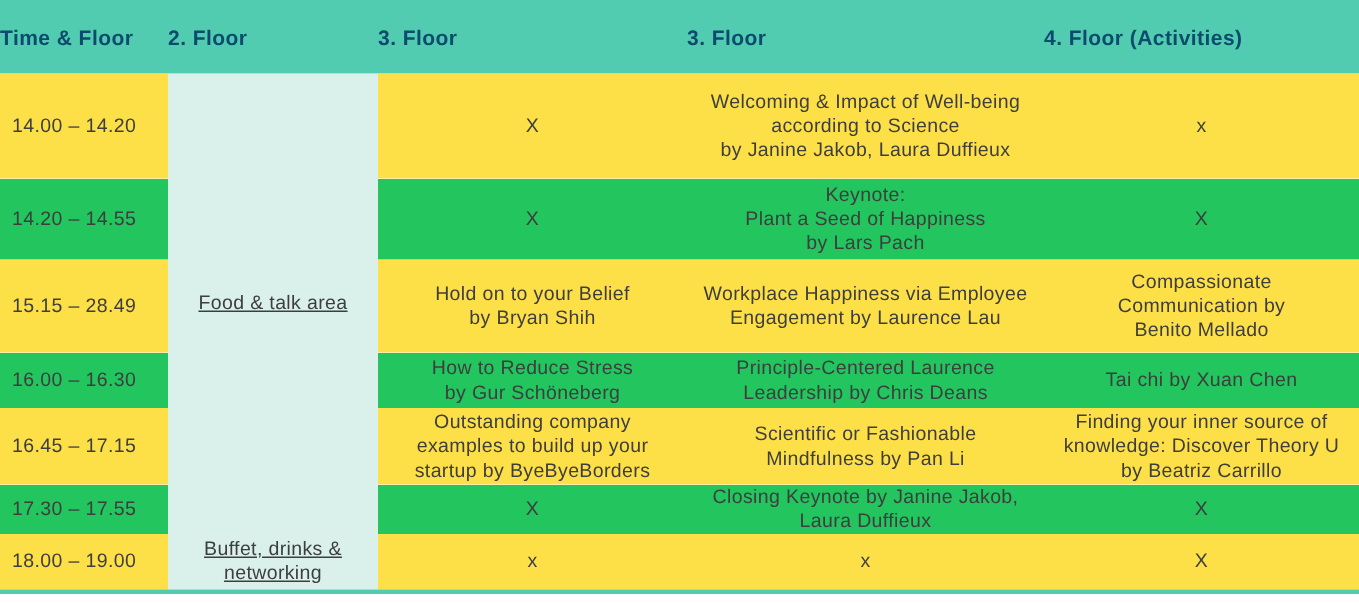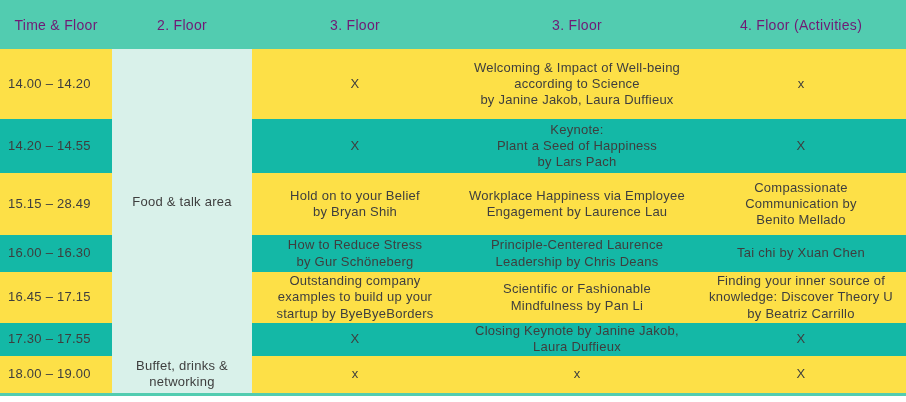--- a/index.html
+++ b/index.html
@@ -16,38 +16,38 @@
     width: 906px;
   }
   table.schedule th, table.schedule td {
     padding: 0;
     margin: 0;
     vertical-align: middle;
     overflow: hidden;
   }
   thead th {
     background: #52ccb0;
-    color: #701a75;
-    font-weight: normal;
+    color: #0c4a6e;
+    font-weight: bold;
     font-size: 14px;
     letter-spacing: 0.3px;
-    text-align: center;
+    text-align: left;
     height: 49px;
   }
   tbody td {
     font-size: 13px;
     color: #3e3e3e;
     letter-spacing: 0.25px;
     text-align: center;
     white-space: pre-line;
     line-height: 1.25;
   }
   tbody tr.mint > td { background: #fde047; }
-  tbody tr.white > td { background: #14b8a6; }
-  tbody td.floor2 { background: #d9f1ea !important; }
+  tbody tr.white > td { background: #22c55e; }
+  tbody td.floor2 { background: #d9f1ea !important; text-decoration: underline; }
   tbody td.time {
     text-align: left;
     padding-left: 8px;
     white-space: nowrap;
   }
   tr.rh0 { height: 70px; }
   tr.rh1 { height: 54px; }
   tr.rh2 { height: 62px; }
   tr.rh3 { height: 37px; }
   tr.rh4 { height: 51px; }

